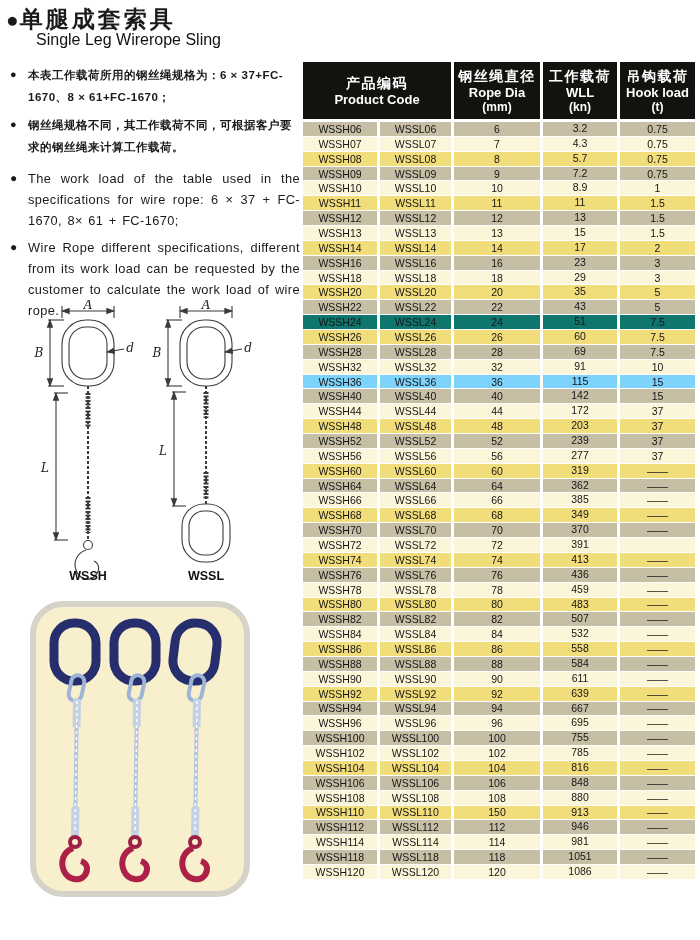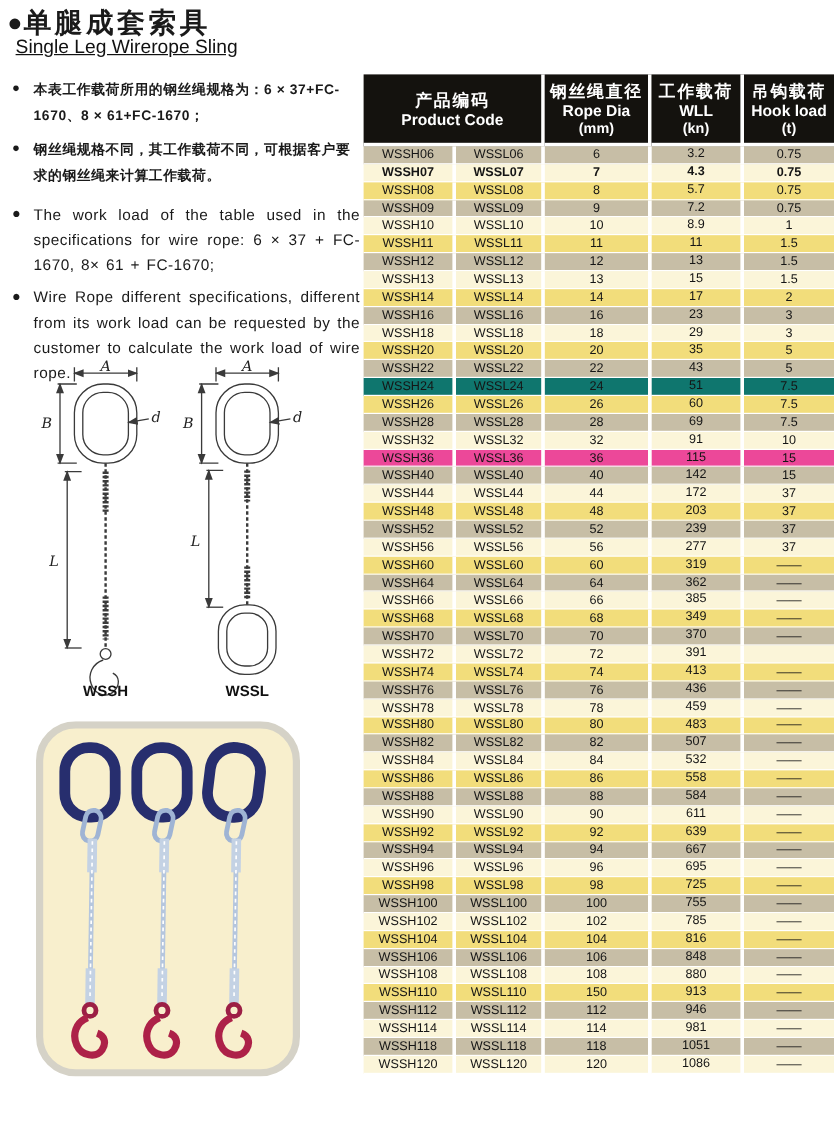--- a/index.html
+++ b/index.html
@@ -3,21 +3,21 @@
 <meta charset="utf-8">
 <style>
   html,body{margin:0;padding:0;background:#fff;}
   .page{position:relative;width:700px;height:940px;background:#fff;overflow:hidden;
         font-family:"Liberation Sans",sans-serif;color:#1a1a1a;}
 
   
   .title-row{position:absolute;left:6px;top:4px;display:flex;align-items:center;}
   .title-dot{font-size:21px;line-height:1;margin-right:1px;}
   .title-cn{font-size:23px;font-weight:bold;letter-spacing:3px;}
-  .subtitle{position:absolute;left:13px;top:31px;font-size:16px;color:#111;text-decoration:underline;}
+  .subtitle{position:absolute;left:36px;top:31px;font-size:16px;color:#111;}
 
   .notes{position:absolute;left:10px;width:290px;list-style:none;margin:0;padding:0;}
   .notes li{display:flex;margin-bottom:6px;}
   .notes .mk{flex:0 0 18px;font-size:11px;line-height:21px;}
   .notes-cn{top:64px;}
   .notes-cn .tx{font-size:11.5px;font-weight:600;line-height:22px;letter-spacing:.5px;}
   .notes-en{top:168px;}
   .notes-en .mk{line-height:20px;font-size:12px;}
   .notes-en .tx{font-size:12.8px;line-height:21px;text-align:justify;letter-spacing:.4px;word-spacing:1.5px;}
 
@@ -219,21 +219,21 @@
       </tr>
     </thead>
     <tbody>
         <tr style="background: rgb(199, 190, 166);">
       <td>WSSH06</td>
       <td>WSSL06</td>
       <td>6</td>
       <td class="wll">3.2</td>
       <td>0.75</td>
     </tr>
-        <tr style="background: rgb(251, 245, 217); font-weight: bold;">
+        <tr style="background: rgb(251, 245, 217);">
       <td>WSSH07</td>
       <td>WSSL07</td>
       <td>7</td>
       <td class="wll">4.3</td>
       <td>0.75</td>
     </tr>
         <tr style="background: rgb(242, 221, 123);">
       <td>WSSH08</td>
       <td>WSSL08</td>
       <td>8</td>
@@ -331,21 +331,21 @@
       <td class="wll">69</td>
       <td>7.5</td>
     </tr>
         <tr style="background: rgb(251, 245, 217);">
       <td>WSSH32</td>
       <td>WSSL32</td>
       <td>32</td>
       <td class="wll">91</td>
       <td>10</td>
     </tr>
-        <tr style="background: #ec4899;">
+        <tr style="background: #7dd3fc;">
       <td>WSSH36</td>
       <td>WSSL36</td>
       <td>36</td>
       <td class="wll">115</td>
       <td>15</td>
     </tr>
         <tr style="background: rgb(199, 190, 166);">
       <td>WSSH40</td>
       <td>WSSL40</td>
       <td>40</td>
@@ -499,27 +499,20 @@
       <td class="wll">667</td>
       <td>——</td>
     </tr>
         <tr style="background: rgb(251, 245, 217);">
       <td>WSSH96</td>
       <td>WSSL96</td>
       <td>96</td>
       <td class="wll">695</td>
       <td>——</td>
     </tr>
-        <tr style="background: rgb(242, 221, 123);">
-      <td>WSSH98</td>
-      <td>WSSL98</td>
-      <td>98</td>
-      <td class="wll">725</td>
-      <td>——</td>
-    </tr>
         <tr style="background: rgb(199, 190, 166); padding-left: 25px;">
       <td>WSSH100</td>
       <td>WSSL100</td>
       <td>100</td>
       <td class="wll">755</td>
       <td>——</td>
     </tr>
         <tr style="background: rgb(251, 245, 217);">
       <td>WSSH102</td>
       <td>WSSL102</td>

